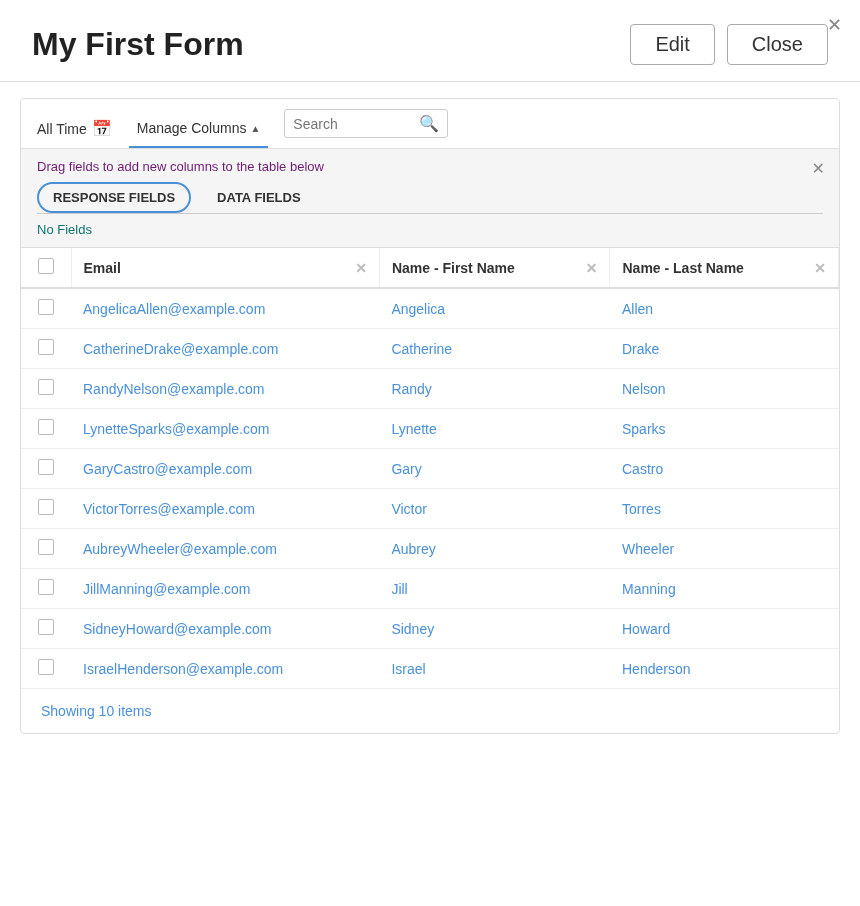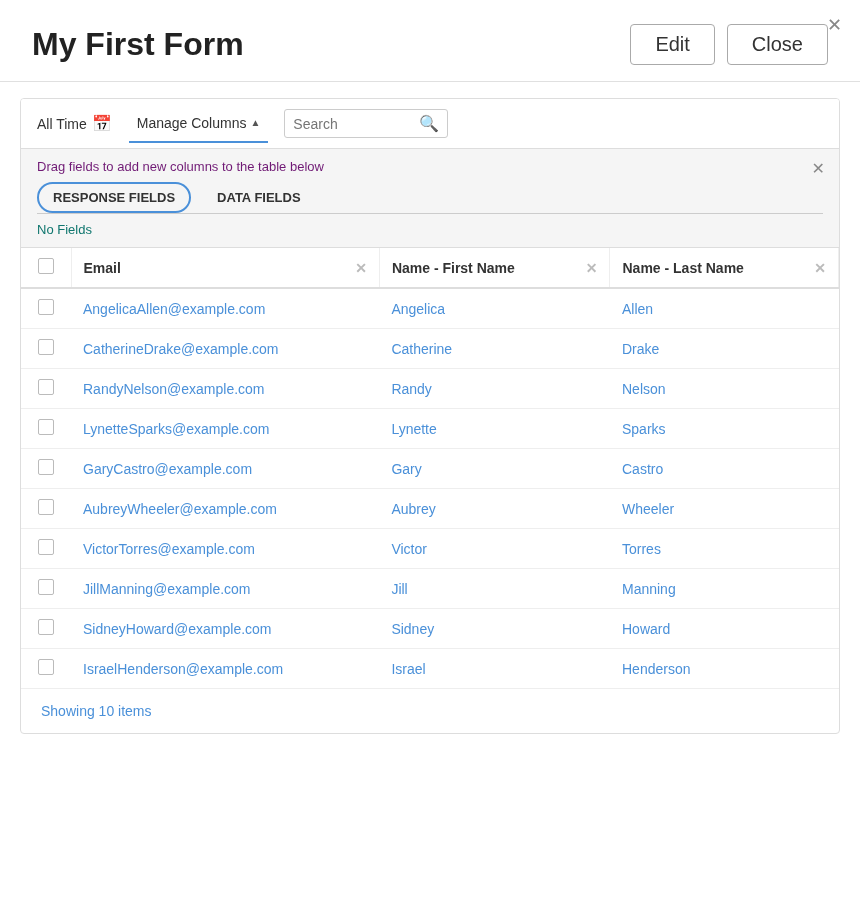--- a/index.html
+++ b/index.html
@@ -55,21 +55,21 @@
     .main-content {
       margin: 16px 20px;
       border: 1px solid #ddd;
       border-radius: 4px;
       overflow: hidden;
     }
 
     
     .toolbar {
       display: flex;
-      align-items: center;
+      align-items: flex-end;
       padding: 10px 16px;
       border-bottom: 1px solid #ddd;
       gap: 24px;
       background: #fff;
     }
     .all-time-btn {
       display: flex;
       align-items: center;
       gap: 6px;
       font-size: 14px;
@@ -339,32 +339,32 @@
           <td class="link-col">Sparks</td>
         </tr>
         <tr>
           <td><span class="checkbox"></span></td>
           <td class="link-col">GaryCastro@example.com</td>
           <td class="link-col">Gary</td>
           <td class="link-col">Castro</td>
         </tr>
         <tr>
           <td><span class="checkbox"></span></td>
+          <td class="link-col">VictorTorres@example.com</td>
+          <td class="link-col">Victor</td>
+          <td class="link-col">Torres</td>
+        </tr>
+        <tr>
+          <td><span class="checkbox"></span></td>
           <td class="link-col">AubreyWheeler@example.com</td>
           <td class="link-col">Aubrey</td>
           <td class="link-col">Wheeler</td>
         </tr>
         <tr>
           <td><span class="checkbox"></span></td>
-          <td class="link-col">VictorTorres@example.com</td>
-          <td class="link-col">Victor</td>
-          <td class="link-col">Torres</td>
-        </tr>
-        <tr>
-          <td><span class="checkbox"></span></td>
           <td class="link-col">JillManning@example.com</td>
           <td class="link-col">Jill</td>
           <td class="link-col">Manning</td>
         </tr>
         <tr>
           <td><span class="checkbox"></span></td>
           <td class="link-col">SidneyHoward@example.com</td>
           <td class="link-col">Sidney</td>
           <td class="link-col">Howard</td>
         </tr>

